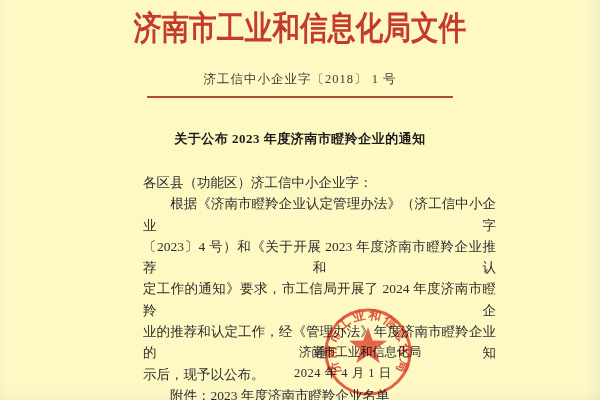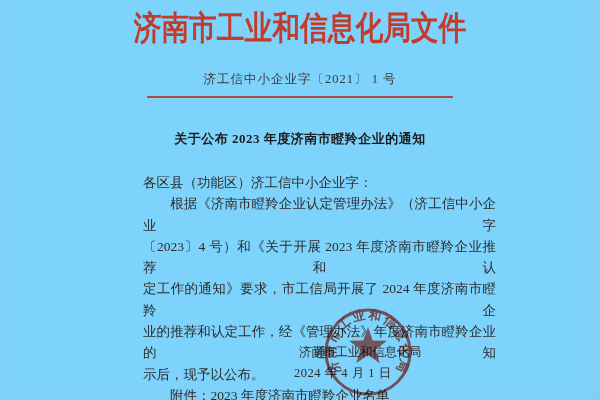--- a/index.html
+++ b/index.html
@@ -1,18 +1,18 @@
 <!DOCTYPE html>
 <html><head>
 <meta charset="utf-8">
 <style>
   html,body{margin:0;padding:0;background:#e8e8e8;}
   .page{
     position:relative;width:600px;height:400px;overflow:hidden;
-    background:#7dd3fc;
+    background:#fef9c3;
     font-family:"Liberation Serif","DejaVu Serif",serif;
   }
   .edge-shade{
     position:absolute;inset:0;pointer-events:none;
     background:
       linear-gradient(to left, rgba(170,178,200,0.14), rgba(170,178,200,0) 16px),
       linear-gradient(to right, rgba(170,178,200,0.07), rgba(170,178,200,0) 10px),
       linear-gradient(to top, rgba(170,178,200,0.08), rgba(170,178,200,0) 12px);
   }
   .header{
@@ -60,21 +60,21 @@
 </head>
 <body>
 
 <div class="page">
   <div class="edge-shade"></div>
 
   <div class="header">
     <span class="header-inner">济南市工业和信息化局文件</span>
   </div>
 
-  <div class="doc-number">济工信中小企业字〔2021〕 1 号</div>
+  <div class="doc-number">济工信中小企业字〔2018〕 1 号</div>
 
   <div class="red-line"></div>
 
   <div class="doc-title">关于公布 2023 年度济南市瞪羚企业的通知</div>
 
   <div class="body-block">
     <div class="line">各区县（功能区）济工信中小企业字：</div>
     <div class="line j">　　根据《济南市瞪羚企业认定管理办法》（济工信中小企业字</div>
     <div class="line j">〔2023〕4 号）和《关于开展 2023 年度济南市瞪羚企业推荐和认</div>
     <div class="line j">定工作的通知》要求，市工信局开展了 2024 年度济南市瞪羚企</div>

